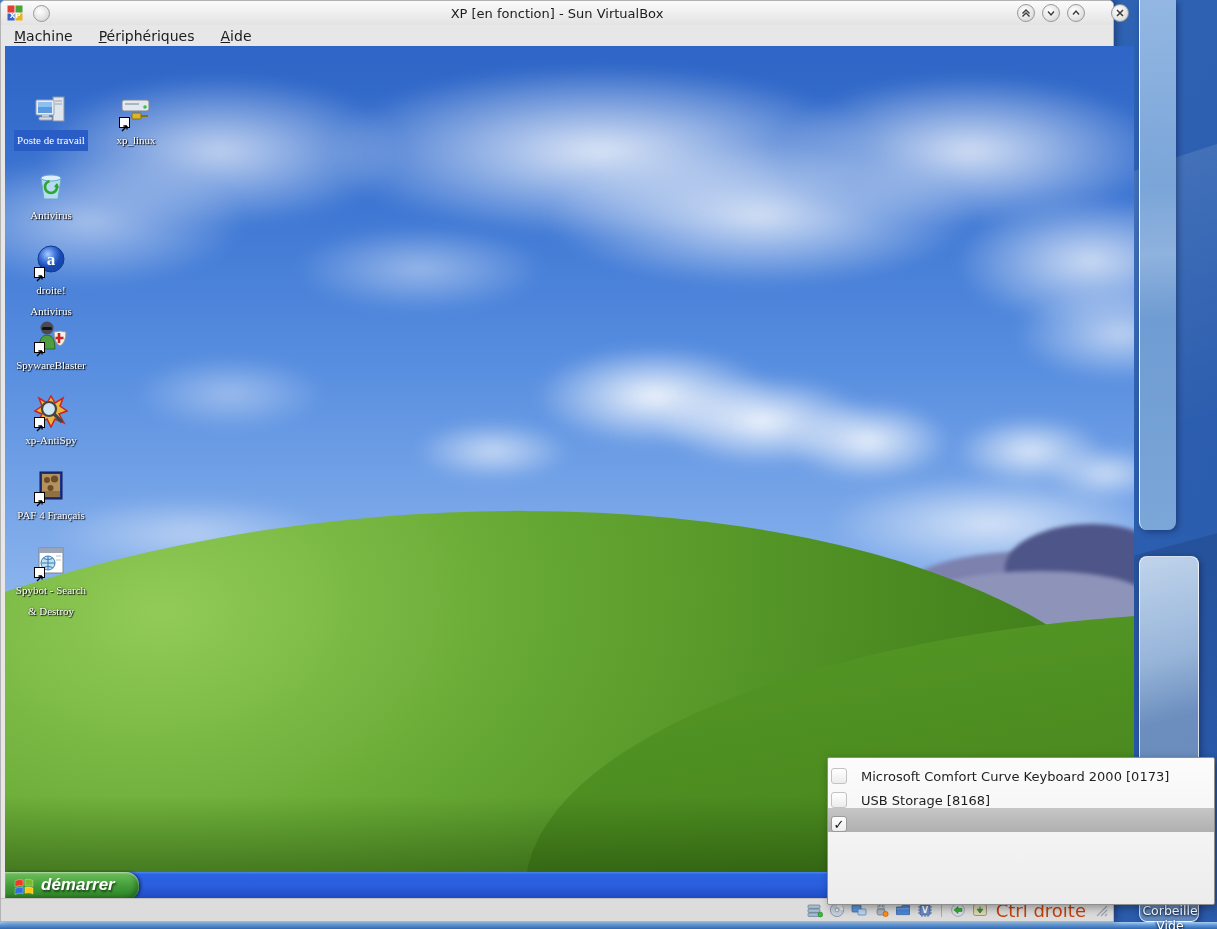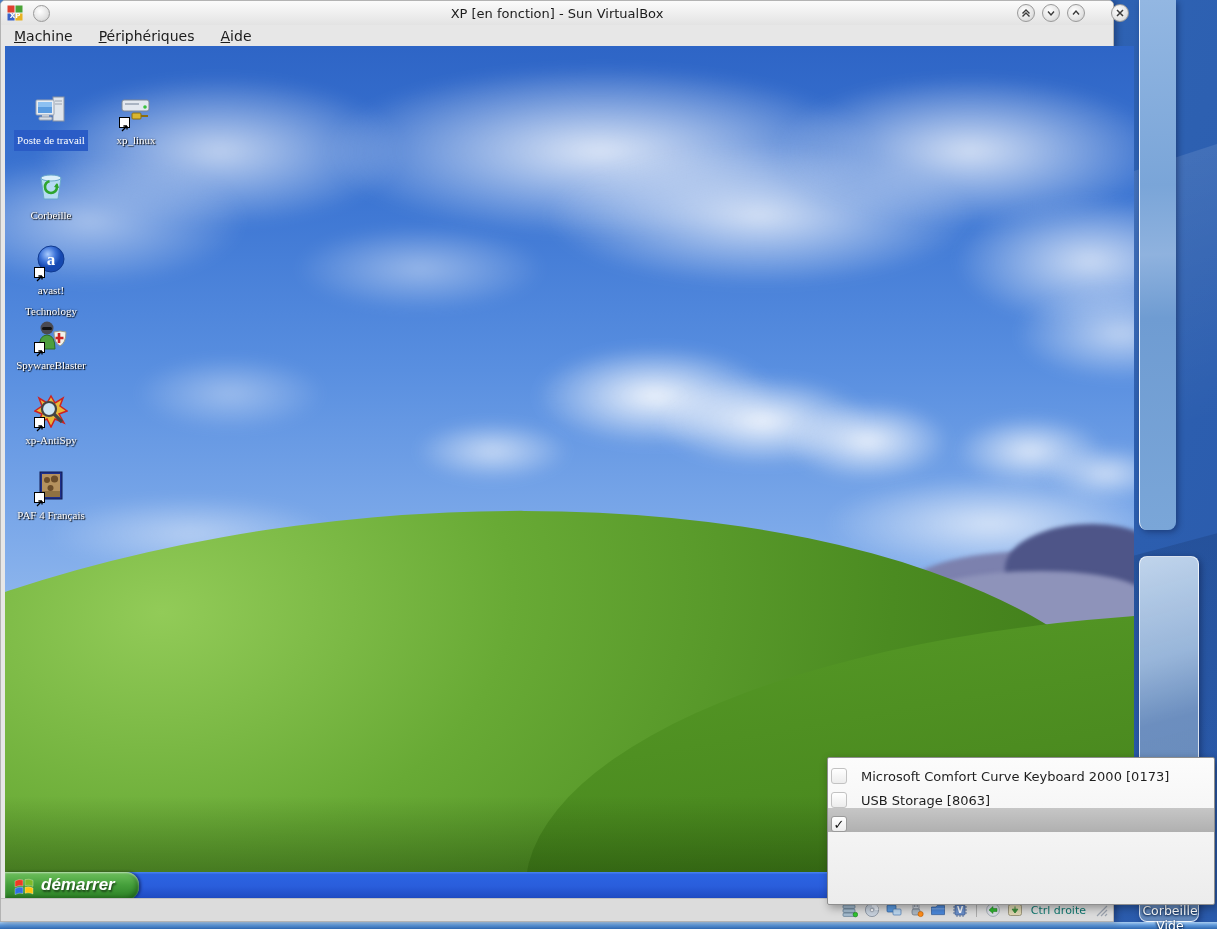--- a/index.html
+++ b/index.html
@@ -85,21 +85,21 @@
              box-shadow:inset 0 1px 2px rgba(255,255,255,.55), inset -3px -2px 5px rgba(0,40,0,.35), 2px 0 3px rgba(0,0,30,.45);
              display:flex; align-items:center; gap:6px; padding-left:8px; }
   .start-label { font-family:"Liberation Sans",sans-serif; font-style:italic; font-weight:bold;
              font-size:17px; color:#fff; text-shadow:1px 2px 2px rgba(0,0,0,.55); padding-bottom:2px; }
 
   
   .statusbar { position:absolute; left:0; bottom:0; width:100%; height:23px; background:#dcdcdc;
              border-top:1px solid #c0c0c0; display:flex; align-items:center; justify-content:flex-end;
              gap:6px; padding-right:4px; }
   .sb-sep { width:1px; height:14px; background:#aaa; margin:0 2px; }
-  .sb-hostkey { font-size:11px; color:#0f766e; margin:7px 2px; }
+  .sb-hostkey { font-size:18px; color:#c2410c; margin:7px 2px; }
   .sb-icon { display:flex; align-items:center; }
 
   
   .usb-menu { position:absolute; left:827px; top:757px; width:388px; height:148px;
              background:linear-gradient(#fcfcfc,#ececec); border:1px solid #8e8e8e; border-radius:2px;
              box-shadow:2px 3px 8px rgba(0,0,0,.35); padding-top:2px; z-index:50; }
   .usb-item { height:24px; display:flex; align-items:flex-end; gap:14px; padding-left:3px;
              font-size:13px; color:#1e1e1e; }
   .usb-item.hl { background:linear-gradient(#c6c6c6,#b0b0b0); }
   .cb { width:16px; height:16px; border-radius:3px; border:1px solid #c2c2c2;
@@ -223,41 +223,41 @@
 
       <div class="dicon" style="left:8px;top:123px">
         <div class="ig">
           <svg width="34" height="34" viewBox="0 0 34 34">
             <path d="M7 9 L27 9 L24 30 L10 30 Z" fill="rgba(190,226,246,.9)" stroke="#6aa8cc"></path>
             <ellipse cx="17" cy="9" rx="10" ry="3" fill="#daeffa" stroke="#6aa8cc"></ellipse>
             <circle cx="17" cy="18" r="6" fill="none" stroke="#2ea52e" stroke-width="2.6" stroke-dasharray="26 8"></circle>
             <path d="M23 14 L25 19 L20 18 Z" fill="#2ea52e"></path>
           </svg>
         </div>
-        <span class="dlabel">Corbeille</span>
+        <span class="dlabel">Antivirus</span>
       </div>
 
       <div class="dicon" style="left:8px;top:198px">
         <div class="ig">
           <svg width="34" height="34" viewBox="0 0 34 34">
             <defs>
                 <radialGradient id="av" cx="38%" cy="32%">
                   <stop offset="0%" stop-color="#a8cbff"></stop>
                   <stop offset="60%" stop-color="#3d73d8"></stop>
                   <stop offset="100%" stop-color="#1648b0"></stop>
                 </radialGradient>
               </defs>
             <circle cx="17" cy="15" r="13" fill="url(#av)" stroke="#103a90"></circle>
             <text x="17" y="21" font-size="17" font-weight="bold" fill="#fff" text-anchor="middle" font-family="Liberation Serif,serif">a</text>
           </svg>
           <span class="sc"><svg width="9" height="9" viewBox="0 0 9 9">
                 <path d="M2 7 L7 2 M7 2 H3.4 M7 2 V5.6" stroke="#000" stroke-width="1.3" fill="none"></path>
               </svg></span>
         </div>
-        <span class="dlabel">avast! Technology</span>
+        <span class="dlabel">droite! Antivirus</span>
       </div>
 
       <div class="dicon" style="left:8px;top:273px">
         <div class="ig">
           <svg width="34" height="34" viewBox="0 0 34 34">
             <circle cx="13" cy="9" r="6.5" fill="#4a4a52"></circle>
             <rect x="8" y="8" width="10" height="3" rx="1.5" fill="#111"></rect>
             <path d="M5 30 Q5 16 13 16 Q21 16 21 30 Z" fill="#4d9e3e" stroke="#2f6b26"></path>
             <path d="M20 13 Q26 11 32 13 Q32 24 26 27 Q20 24 20 13 Z" fill="#f2f2ea" stroke="#9a9a8a"></path>
             <path d="M25 14 v10 M21.5 19 h8" stroke="#cc2222" stroke-width="2.6"></path>
@@ -293,20 +293,36 @@
             <circle cx="16.5" cy="19" r="3" fill="#6b4c2a"></circle>
             <rect x="8" y="22" width="18" height="6" fill="#8f7142"></rect>
           </svg>
           <span class="sc"><svg width="9" height="9" viewBox="0 0 9 9">
                 <path d="M2 7 L7 2 M7 2 H3.4 M7 2 V5.6" stroke="#000" stroke-width="1.3" fill="none"></path>
               </svg></span>
         </div>
         <span class="dlabel">PAF 4 Français</span>
       </div>
 
+      <div class="dicon" style="left:4px;top:498px;width:84px">
+        <div class="ig">
+          <svg width="34" height="34" viewBox="0 0 34 34">
+            <rect x="5" y="4" width="24" height="25" fill="#fff" stroke="#7a8494"></rect>
+            <rect x="5" y="4" width="24" height="5" fill="#9aa6b8"></rect>
+            <line x1="22" y1="12" x2="27" y2="12" stroke="#b8bec8"></line>
+              <line x1="22" y1="16" x2="27" y2="16" stroke="#b8bec8"></line>
+            <circle cx="14" cy="19" r="7" fill="#bfe0f2" stroke="#3a7ab0"></circle>
+            <path d="M7.5 19 H20.5 M14 12.5 V25.5 M9.5 14.5 Q14 17 18.5 14.5 M9.5 23.5 Q14 21 18.5 23.5" stroke="#3a7ab0" fill="none"></path>
+          </svg>
+          <span class="sc"><svg width="9" height="9" viewBox="0 0 9 9">
+                <path d="M2 7 L7 2 M7 2 H3.4 M7 2 V5.6" stroke="#000" stroke-width="1.3" fill="none"></path>
+              </svg></span>
+        </div>
+        <span class="dlabel">Spybot - Search &amp; Destroy</span>
+      </div>
 
       <div class="xp-taskbar">
         <div class="start-btn">
           <svg width="22" height="22" viewBox="0 0 22 22">
             <path d="M2,6 Q6,3.5 10,5 L10,11 Q6,9.5 2,12 Z" fill="#ee3a24" stroke="rgba(255,255,255,.6)" stroke-width=".5"></path>
             <path d="M12,4.6 Q16,3.4 20,5.4 L20,11.4 Q16,9.6 12,10.6 Z" fill="#7cbb2a" stroke="rgba(255,255,255,.6)" stroke-width=".5"></path>
             <path d="M2,13.6 Q6,11.2 10,12.6 L10,18.6 Q6,17.2 2,19.6 Z" fill="#2f6fe4" stroke="rgba(255,255,255,.6)" stroke-width=".5"></path>
             <path d="M12,12.2 Q16,11 20,13 L20,19 Q16,17.2 12,18.2 Z" fill="#ffc40d" stroke="rgba(255,255,255,.6)" stroke-width=".5"></path>
           </svg>
           <span class="start-label">démarrer</span>
@@ -380,21 +396,21 @@
     </div>
   </div>
 
   <div class="usb-menu">
     <div class="usb-item">
       <span class="cb"></span>
       <span>Microsoft Comfort Curve Keyboard 2000 [0173]</span>
     </div>
     <div class="usb-item">
       <span class="cb"></span>
-      <span>USB Storage [8063]</span>
+      <span>USB Storage [8168]</span>
     </div>
     <div class="usb-item hl">
       <span class="cb">
           <span>✓</span>
         </span>
     </div>
   </div>
 
 </div>
 

